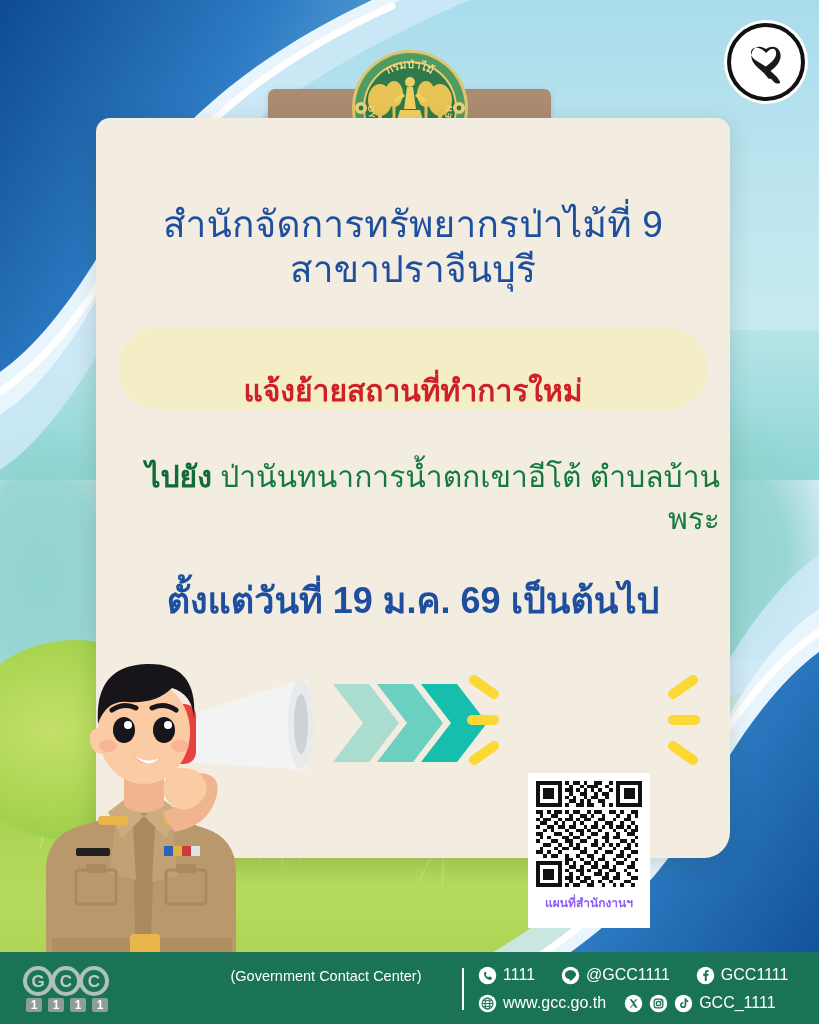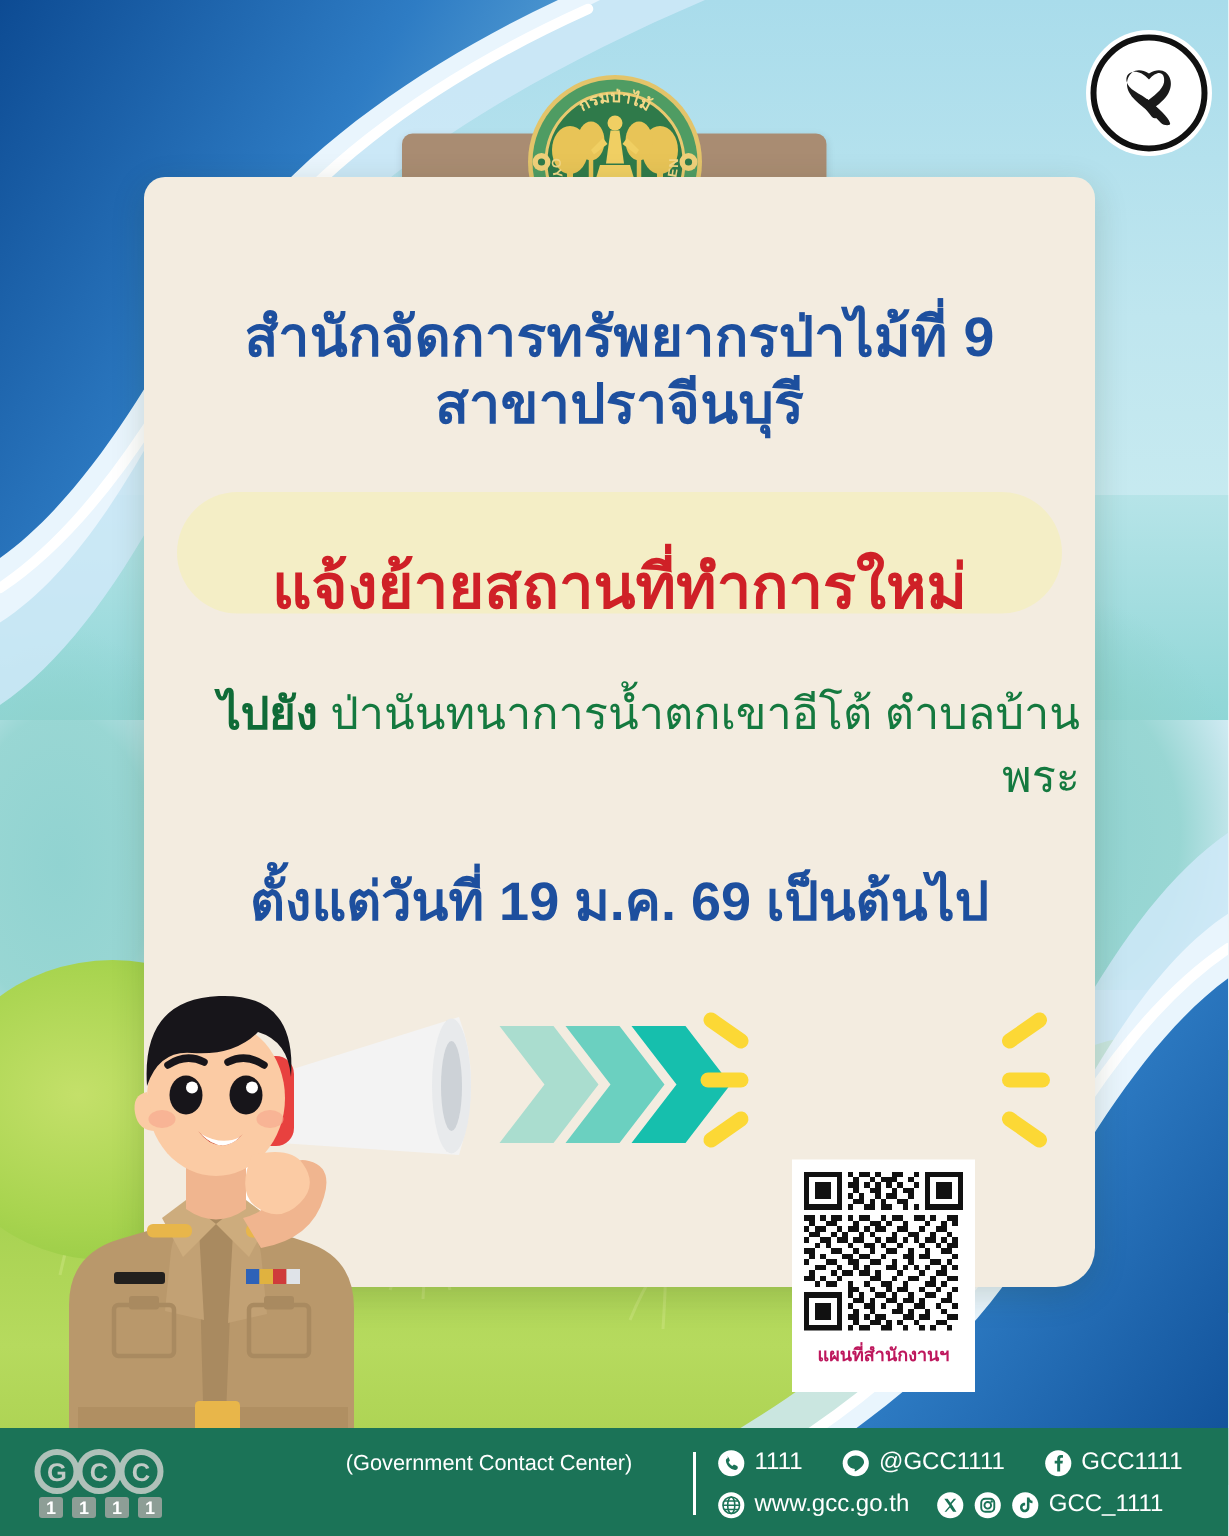--- a/index.html
+++ b/index.html
@@ -74,31 +74,31 @@
     position:absolute;left:96px;top:118px;width:634px;height:740px;
     background:#f3ece0;
     border-radius:14px 14px 26px 26px;
     box-shadow:0 6px 22px rgba(40,60,30,.18);
   }
 
   .title-block{
     position:absolute;left:0;right:0;top:84px;text-align:center;
   }
   .title-line{
-    color:#1d4f9e;font-weight:bold;letter-spacing:.2px;
+    color:#1d4f9e;font-weight:normal;letter-spacing:.2px;
     font-size:37px;line-height:45px;
   }
 
   .pill{
     position:absolute;left:22px;top:210px;width:590px;height:81px;
     background:#f4eec6;border-radius:42px;
     display:flex;align-items:center;justify-content:center;
   }
   .pill-text{
-    color:#cf2027;font-weight:bold;font-size:41px;line-height:44px;
+    color:#cf2027;font-weight:bold;font-size:30px;line-height:44px;
     white-space:nowrap;
     margin-top:45px;
   }
 
   .addr{
     position:absolute;left:10px;right:10px;top:338px;text-align:right;
     color:#14793f;font-size:30px;line-height:42px;
   }
   .addr b{color:#0f6b37;font-weight:bold;}
 
@@ -114,21 +114,21 @@
   .sparks{position:absolute;left:370px;top:540px;width:235px;height:130px;}
 
   
   .qr-card{
     position:absolute;left:432px;top:655px;width:122px;height:155px;
     background:#ffffff;padding:0;
   }
   .qr-img{position:absolute;left:8px;top:8px;width:106px;height:106px;}
   .qr-caption{
     position:absolute;left:0;right:0;top:120px;text-align:center;
-    font-size:12px;font-weight:bold;color:#be185d;
+    font-size:12px;font-weight:bold;color:#8b5cf6;
   }
 
   
   .mascot{position:absolute;left:6px;top:620px;width:330px;height:345px;}
 
   
   .footer{
     position:absolute;left:0;top:952px;width:819px;height:72px;
     background:#1b7357;color:#ffffff;
   }

